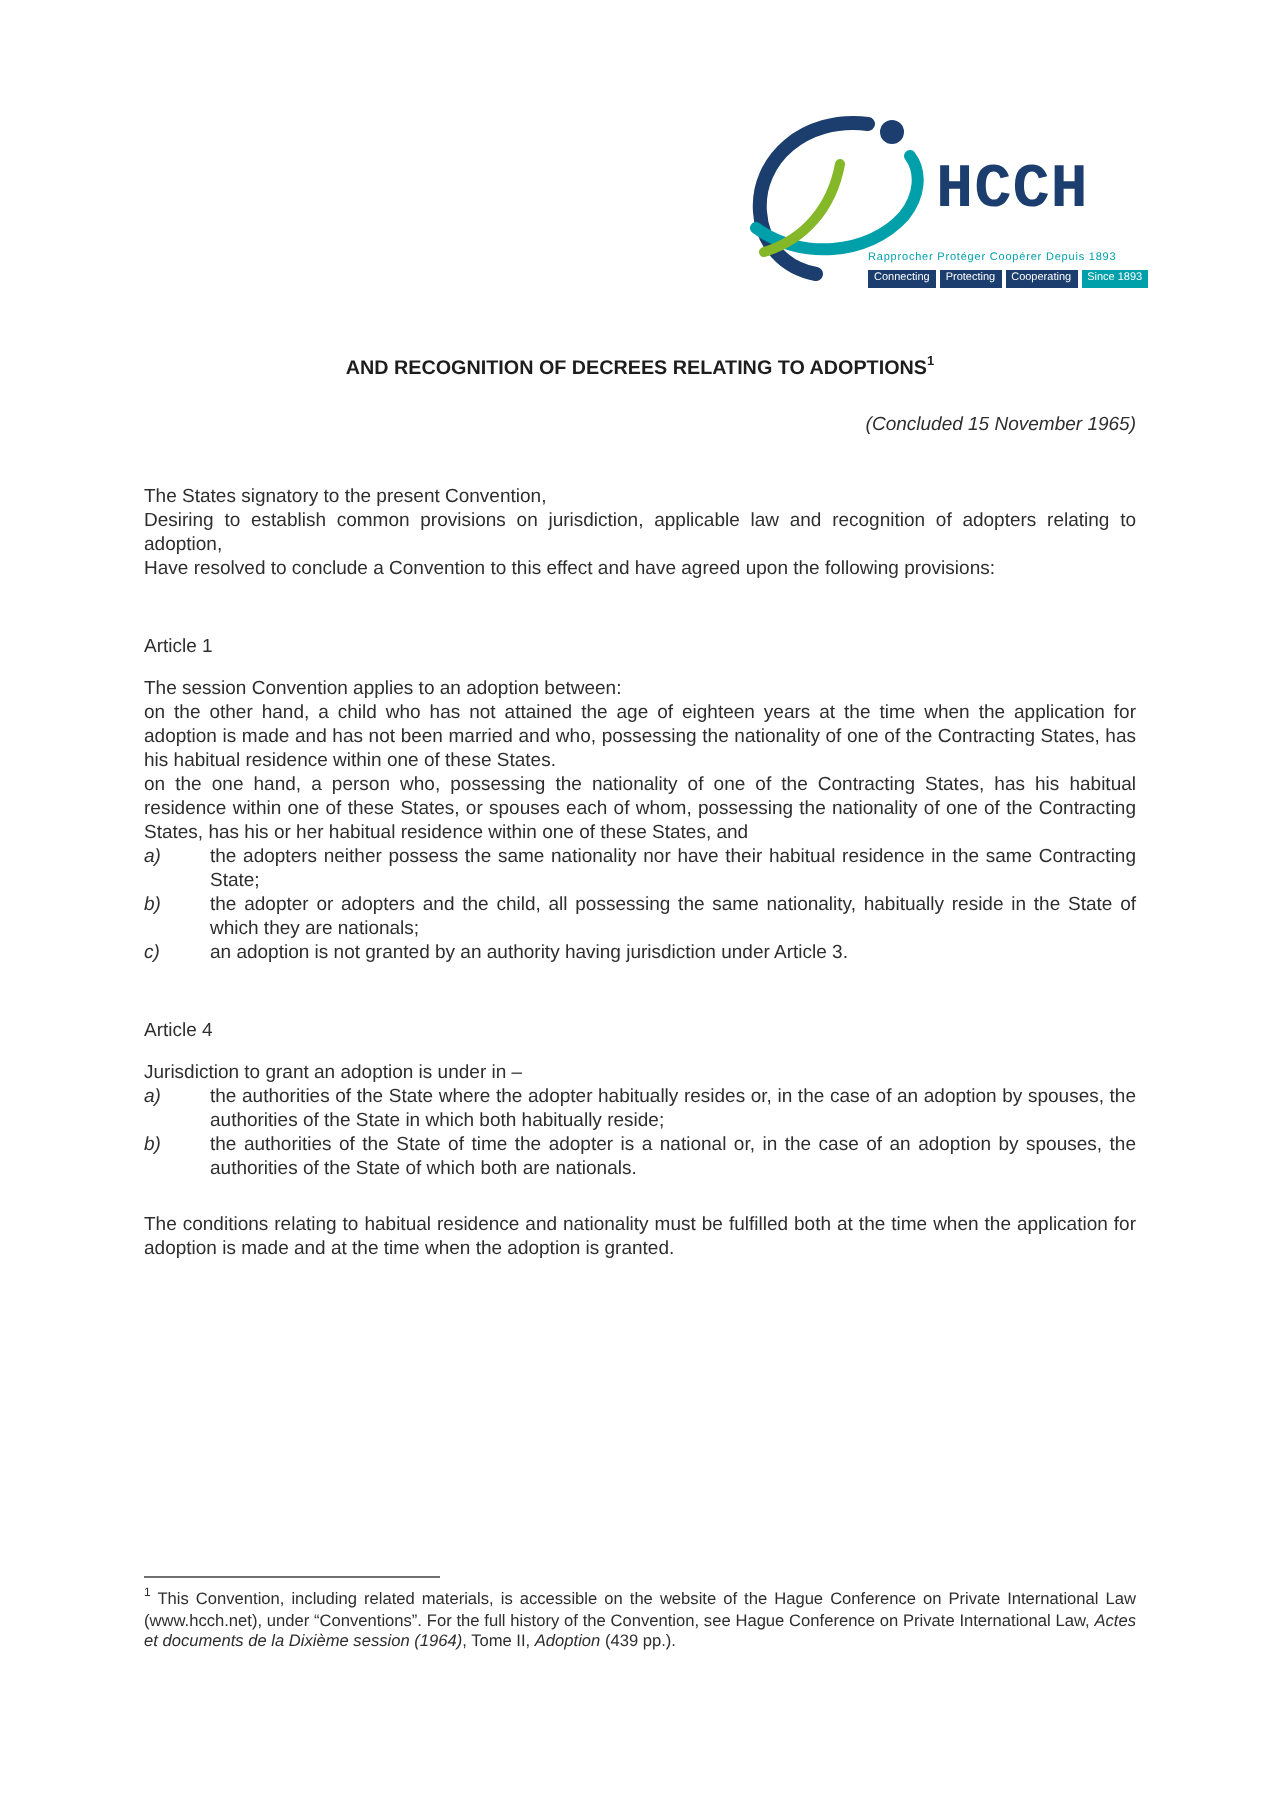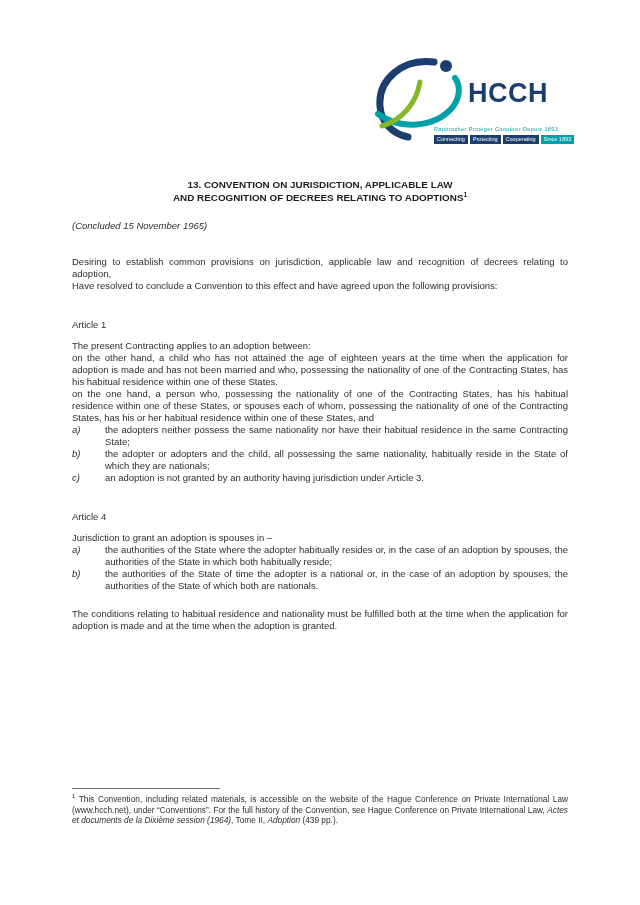--- a/index.html
+++ b/index.html
@@ -26,21 +26,21 @@
     margin-top: 178px;
     text-align: center;
     font-weight: bold;
     font-size: 9.9px;
     line-height: 13px;
     color: #1d1d1d;
   }
   .doc-title sup { font-size: 6.5px; line-height: 0; }
   .doc-subtitle {
     margin-top: 16px;
-    text-align: left;
+    text-align: right;
     font-style: italic;
   }
   .preamble { margin-top: 24px; text-align: justify; }
   .article-heading {
     margin-top: 27px;
     margin-bottom: 9px;
   }
   .block { text-align: justify; }
   .list-item { display: flex; }
   .list-label { flex: 0 0 33px; font-style: italic; }
@@ -71,24 +71,25 @@
     left: 372px;
     top: 56px;
     width: 196px;
     height: 104px;
   }
   .logo-globe { position: absolute; left: 0; top: 0; }
   .logo-brand {
     position: absolute;
     left: 96px;
     top: 22px;
-    font-size: 27px;
+    font-size: 31px;
     font-weight: bold;
     letter-spacing: 0.5px;
     color: #1c3e6e;
+    font-family: Liberation Mono, monospace;
   }
   .logo-taglines {
     position: absolute;
     left: 62px;
     top: 70px;
     width: 134px;
   }
   .tagline-fr {
     color: #00a0ab;
     font-size: 5.5px;
@@ -125,33 +126,33 @@
         <span class="tagline-chip">Protecting</span>
         <span class="tagline-chip">Cooperating</span>
         <span class="tagline-chip alt">Since 1893</span>
       </div>
     </div>
   </div>
 
   <div class="content">
 
     <div class="doc-title">
-      <div>13. CONVENTION ON JURISDICTION, APPLICABLE LAW</div>
       <div><span>AND RECOGNITION OF DECREES RELATING TO ADOPTIONS</span><sup>1</sup></div>
     </div>
     <div class="doc-subtitle">(Concluded 15 November 1965)</div>
 
     <div class="preamble">
-      <div>Desiring to establish common provisions on jurisdiction, applicable law and recognition of decrees relating to adoption,</div>
+      <div>The States signatory to the present Convention,</div>
+      <div>Desiring to establish common provisions on jurisdiction, applicable law and recognition of adopters relating to adoption,</div>
       <div>Have resolved to conclude a Convention to this effect and have agreed upon the following provisions:</div>
     </div>
 
     <div class="article-heading">Article 1</div>
     <div class="block">
-      <div>The present Contracting applies to an adoption between:</div>
+      <div>The session Convention applies to an adoption between:</div>
       <div>on the other hand, a child who has not attained the age of eighteen years at the time when the application for adoption is made and has not been married and who, possessing the nationality of one of the Contracting States, has his habitual residence within one of these States.</div>
       <div>on the one hand, a person who, possessing the nationality of one of the Contracting States, has his habitual residence within one of these States, or spouses each of whom, possessing the nationality of one of the Contracting States, has his or her habitual residence within one of these States, and</div>
     </div>
 
     <div class="block">
       <div class="list-item">
         <span class="list-label">a)</span>
         <span class="list-text">the adopters neither possess the same nationality nor have their habitual residence in the same Contracting State;</span>
       </div>
       <div class="list-item">
@@ -159,21 +160,21 @@
         <span class="list-text">the adopter or adopters and the child, all possessing the same nationality, habitually reside in the State of which they are nationals;</span>
       </div>
       <div class="list-item">
         <span class="list-label">c)</span>
         <span class="list-text">an adoption is not granted by an authority having jurisdiction under Article 3.</span>
       </div>
     </div>
 
     <div class="article-heading">Article 4</div>
     <div class="block">
-      <div>Jurisdiction to grant an adoption is spouses in –</div>
+      <div>Jurisdiction to grant an adoption is under in –</div>
       <div class="list-item">
         <span class="list-label">a)</span>
         <span class="list-text">the authorities of the State where the adopter habitually resides or, in the case of an adoption by spouses, the authorities of the State in which both habitually reside;</span>
       </div>
       <div class="list-item">
         <span class="list-label">b)</span>
         <span class="list-text">the authorities of the State of time the adopter is a national or, in the case of an adoption by spouses, the authorities of the State of which both are nationals.</span>
       </div>
       <div class="closing">The conditions relating to habitual residence and nationality must be fulfilled both at the time when the application for adoption is made and at the time when the adoption is granted.</div>
     </div>

